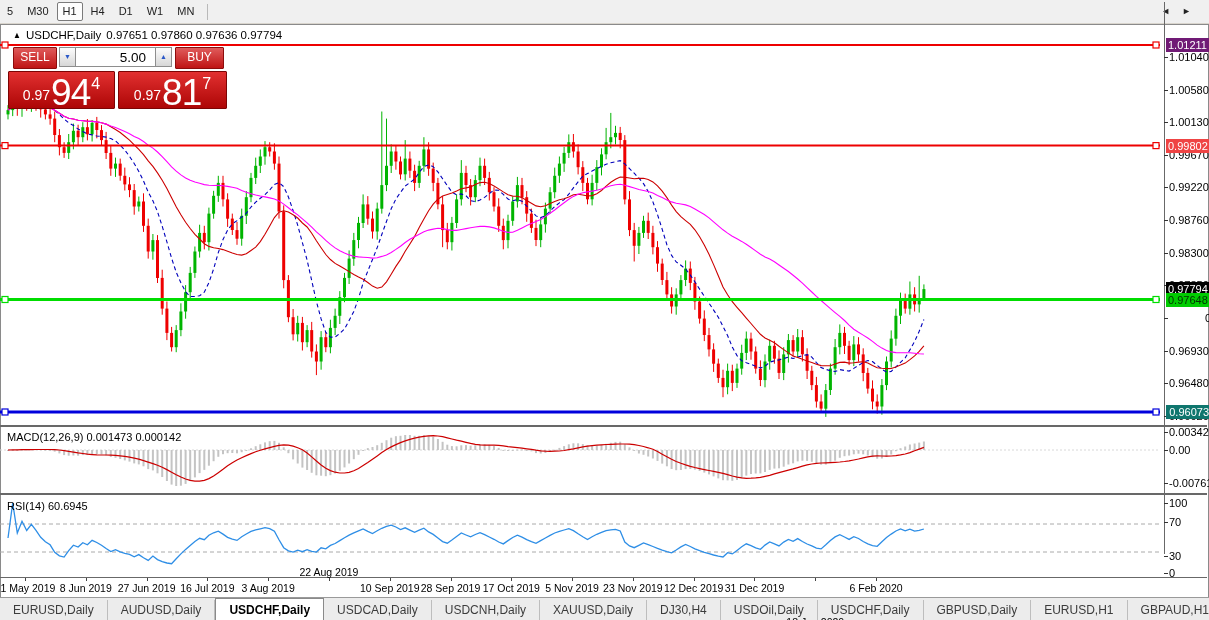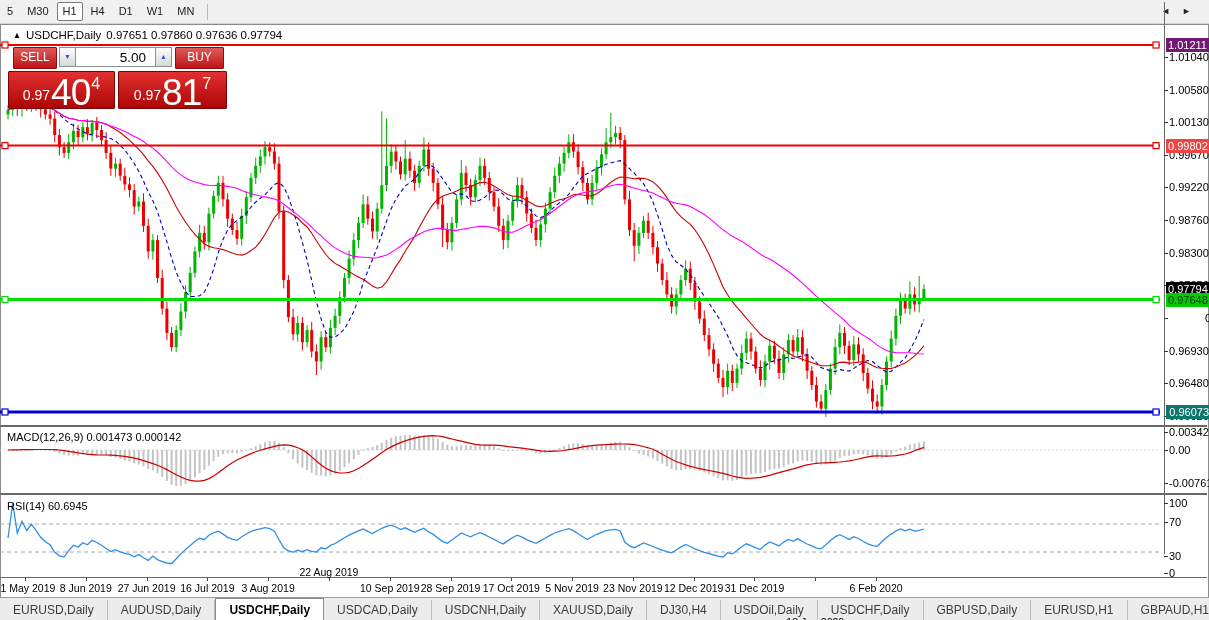--- a/index.html
+++ b/index.html
@@ -62,21 +62,21 @@
     </div>
 
     <div id="trade">
       <div class="tr-btn" style="left:5px;top:2px;width:42px;height:20px;">SELL</div>
       <div class="spin" style="left:51px;">▼</div>
       <input id="vol-input" value="5.00" style="">
       <div class="spin" style="left:147px;">▲</div>
       <div class="tr-btn" style="left:167px;top:2px;width:47px;height:20px;">BUY</div>
       <div class="price-box" style="left:0;width:107px;">
         <span class="pb-base">0.97</span>
-        <span class="pb-big">40</span>
+        <span class="pb-big">94</span>
         <span class="pb-sup">4</span>
       </div>
       <div class="price-box" style="left:110px;width:109px;">
         <span class="pb-base">0.97</span>
         <span class="pb-big">81</span>
         <span class="pb-sup">7</span>
       </div>
     </div>
   </div>
 

